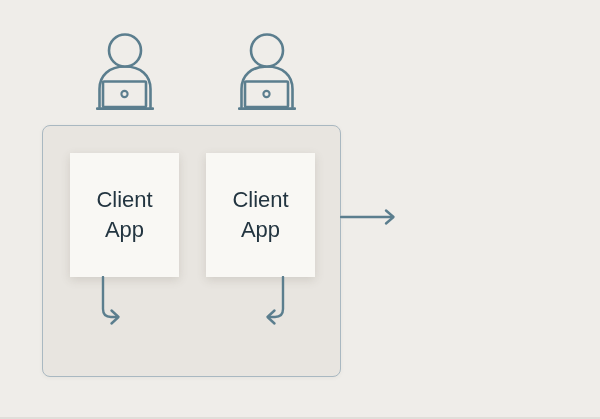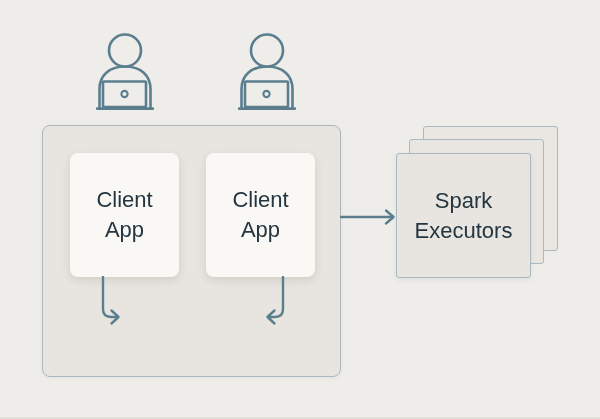--- a/index.html
+++ b/index.html
@@ -22,21 +22,21 @@
     background:#e8e5e0;
     border:1.5px solid #a9b8c1;
     border-radius:8px;
     box-sizing:border-box;
     box-shadow:0 1px 4px rgba(60,55,45,0.05);
   }
   .client-box{
     position:absolute;
     width:109px;height:124px;
     background:#f9f8f4;
-    border-radius:8px;
+    border-radius:0;
     box-shadow:0 3px 9px rgba(90,80,65,0.16);
     display:flex;align-items:center;justify-content:center;
     text-align:center;
     font-size:22px;line-height:30px;
     font-weight:500;
     color:#233540;
   }
   .client-box .lbl{display:block;width:70px;}
   .client-1{left:27px;top:27px;}   
   .client-2{left:163px;top:27px;}
@@ -115,21 +115,14 @@
       <path d="M 17.5 34.5 L 10.5 41 L 17.5 47.5" fill="none" stroke="#5b7e8e" stroke-width="2.4" stroke-linecap="round" stroke-linejoin="round"></path>
     </svg>
 
   </div>
 
   <svg class="icon-svg" style="left:340px;top:206px;" width="58" height="22" viewBox="0 0 58 22">
     <path d="M 1 11 H 52" fill="none" stroke="#5b7e8e" stroke-width="2.4" stroke-linecap="round"></path>
     <path d="M 46 4.5 L 53.5 11 L 46 17.5" fill="none" stroke="#5b7e8e" stroke-width="2.4" stroke-linecap="round" stroke-linejoin="round"></path>
   </svg>
 
-  <div class="exec-stack">
-    <div class="exec-card exec-back-2"></div>
-    <div class="exec-card exec-back-1"></div>
-    <div class="exec-card exec-front">
-      <span class="lbl">Spark Executors</span>
-    </div>
-  </div>
 
 </div>
 
 </body></html>

